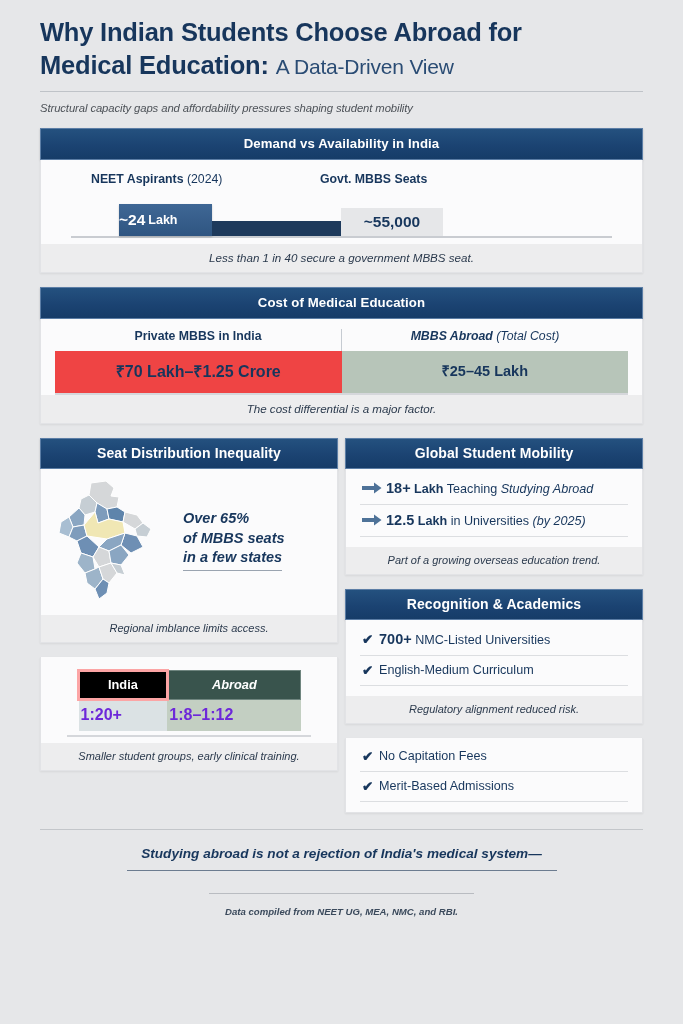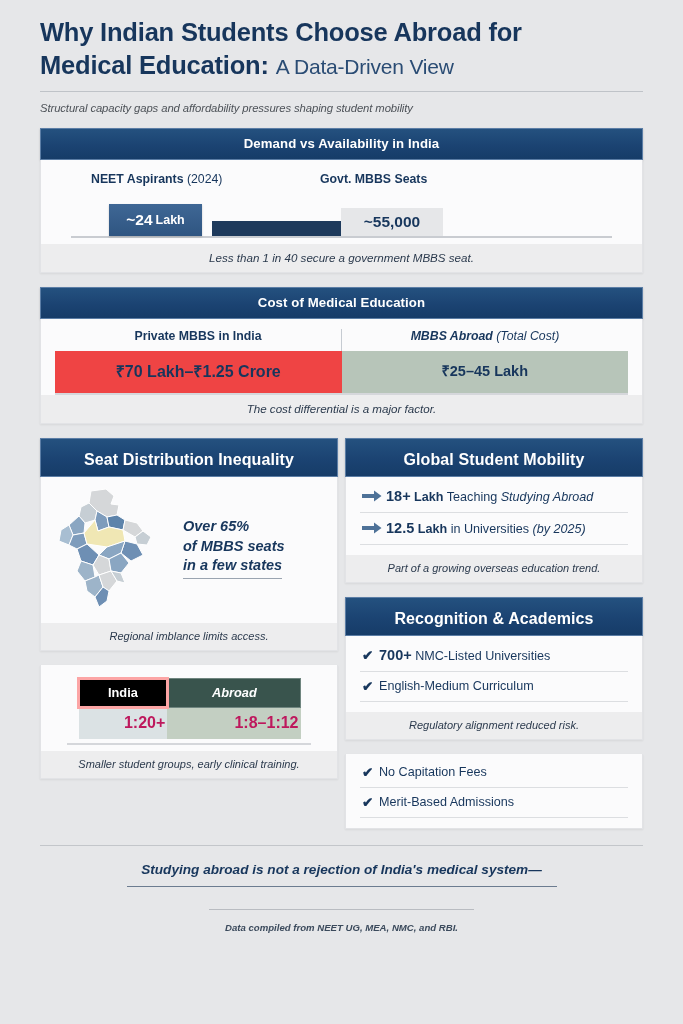--- a/index.html
+++ b/index.html
@@ -55,21 +55,21 @@
     background: linear-gradient(180deg,#24517f 0%, #1b4372 55%, #163c68 100%);
     color: #ffffff;
     text-align: center;
     font-size: 13.2px;
     font-weight: bold;
     padding: 7px 6px 8px;
     letter-spacing: 0.1px;
     border: 1px solid #5c7ea6;
     box-shadow: 0 1px 2px rgba(0,0,0,.18);
   }
-  .sec-head.small { font-size: 16px; padding: 12px 4px 7px; }
+  .sec-head.small { font-size: 14px; padding: 6px 4px 7px; }
   .sec-body {
     background: #fbfbfc;
     border: 1px solid #e2e3e6;
     border-top: none;
     box-shadow: 0 1px 2px rgba(0,0,0,.07);
   }
   .note {
     background: #ededee;
     text-align: center;
     font-style: italic;
@@ -95,26 +95,26 @@
   .bars {
     position: relative;
     height: 44px;
     margin-top: 4px;
   }
   .bar-base {
     position: absolute; left: 0; right: 0; bottom: 0;
     height: 2px; background: #c9ccd1;
   }
   .bar-blue {
-    position: absolute; left: 38px; bottom: 2px;
+    position: absolute; left: 48px; bottom: 2px;
     width: 93px; height: 32px;
     background: linear-gradient(180deg,#3f6795 0%,#2f5581 100%);
     color: #fff;
     font-size: 15.5px; font-weight: bold;
-    display: flex; align-items: center; justify-content: center;
+    display: flex; align-items: center; 
     box-shadow: 0 1px 2px rgba(0,0,0,.2);
   }
   .bar-blue .u { font-size: 12.5px; font-weight: bold; margin-left: 3px; }
   .bar-link {
     position: absolute; left: 141px; bottom: 2px;
     width: 129px; height: 15px;
     background: #1e3a5c;
   }
   .bar-gray {
     position: absolute; left: 270px; bottom: 2px;
@@ -165,22 +165,22 @@
   
   .tt-wrap { padding: 12px 36px 4px; }
   .tt { width: 100%; border-collapse: collapse; }
   .tt th {
     font-size: 12.8px; color: #fff; font-weight: bold;
     padding: 5px 2px 6px; text-align: center;
   }
   .tt th.i { background: #000000; border:3px solid #fca5a5;}
   .tt th.a { background: #39544d; font-style: italic; border:1px solid #6f857f;}
   .tt td {
-    font-size: 16px; font-weight: bold; color: #be185d;
-    text-align: right; padding: 5px 2px 7px;
+    font-size: 16px; font-weight: bold; color: #6d28d9;
+    text-align: left; padding: 5px 2px 7px;
   }
   .tt td.i { background: #dbe2e4; }
   .tt td.a { background: #c3cfc2; }
   .tt-rule { height: 2px; background: #d5d7db; margin: 0 26px 0; }
 
   
   .rows { padding: 4px 14px 2px; }
   .row {
     display: flex; align-items: center;
     padding: 7px 2px 8px;

